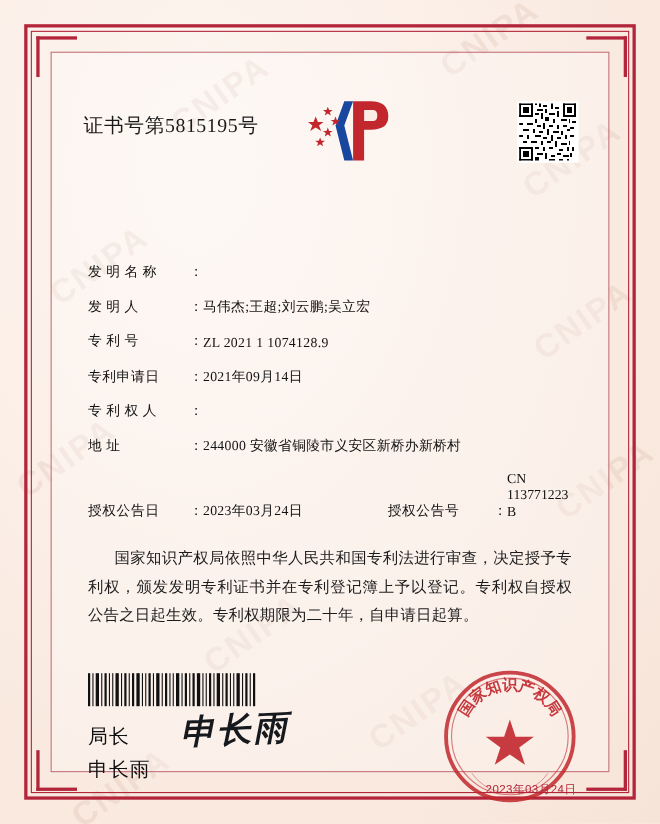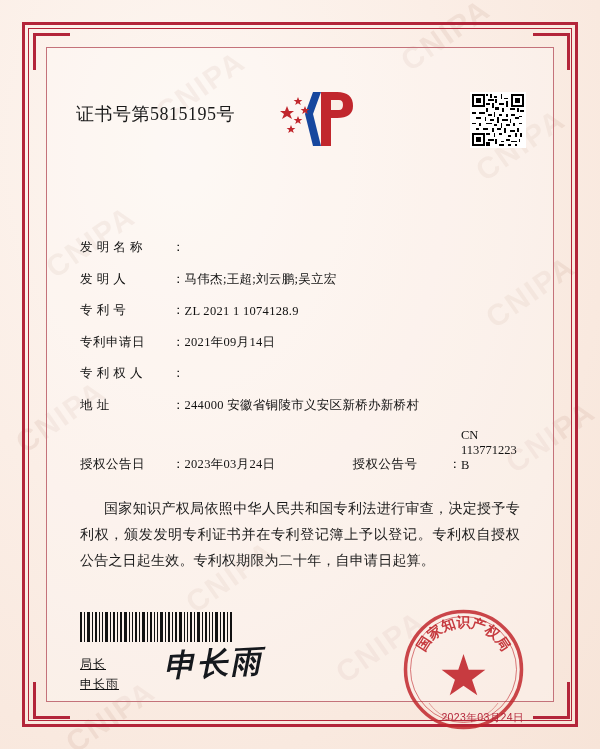--- a/index.html
+++ b/index.html
@@ -173,25 +173,24 @@
   .barcode i {
     position: absolute;
     top: 0;
     height: 30px;
     background: #111;
   }
 
   .sign-block {
     position: absolute;
     left: 34px; top: 608px;
-    font-size: 12px;
+    font-size: 18px;
     color: #111;
     line-height: 1.65;
     letter-spacing: 1px;
-    text-decoration: underline;
   }
   .signature {
     position: absolute;
     left: 118px; top: 596px;
     font-size: 31px;
     font-family: "DejaVu Serif", serif;
     font-weight: bold;
     font-style: italic;
     color: #15181d;
     letter-spacing: 2px;

